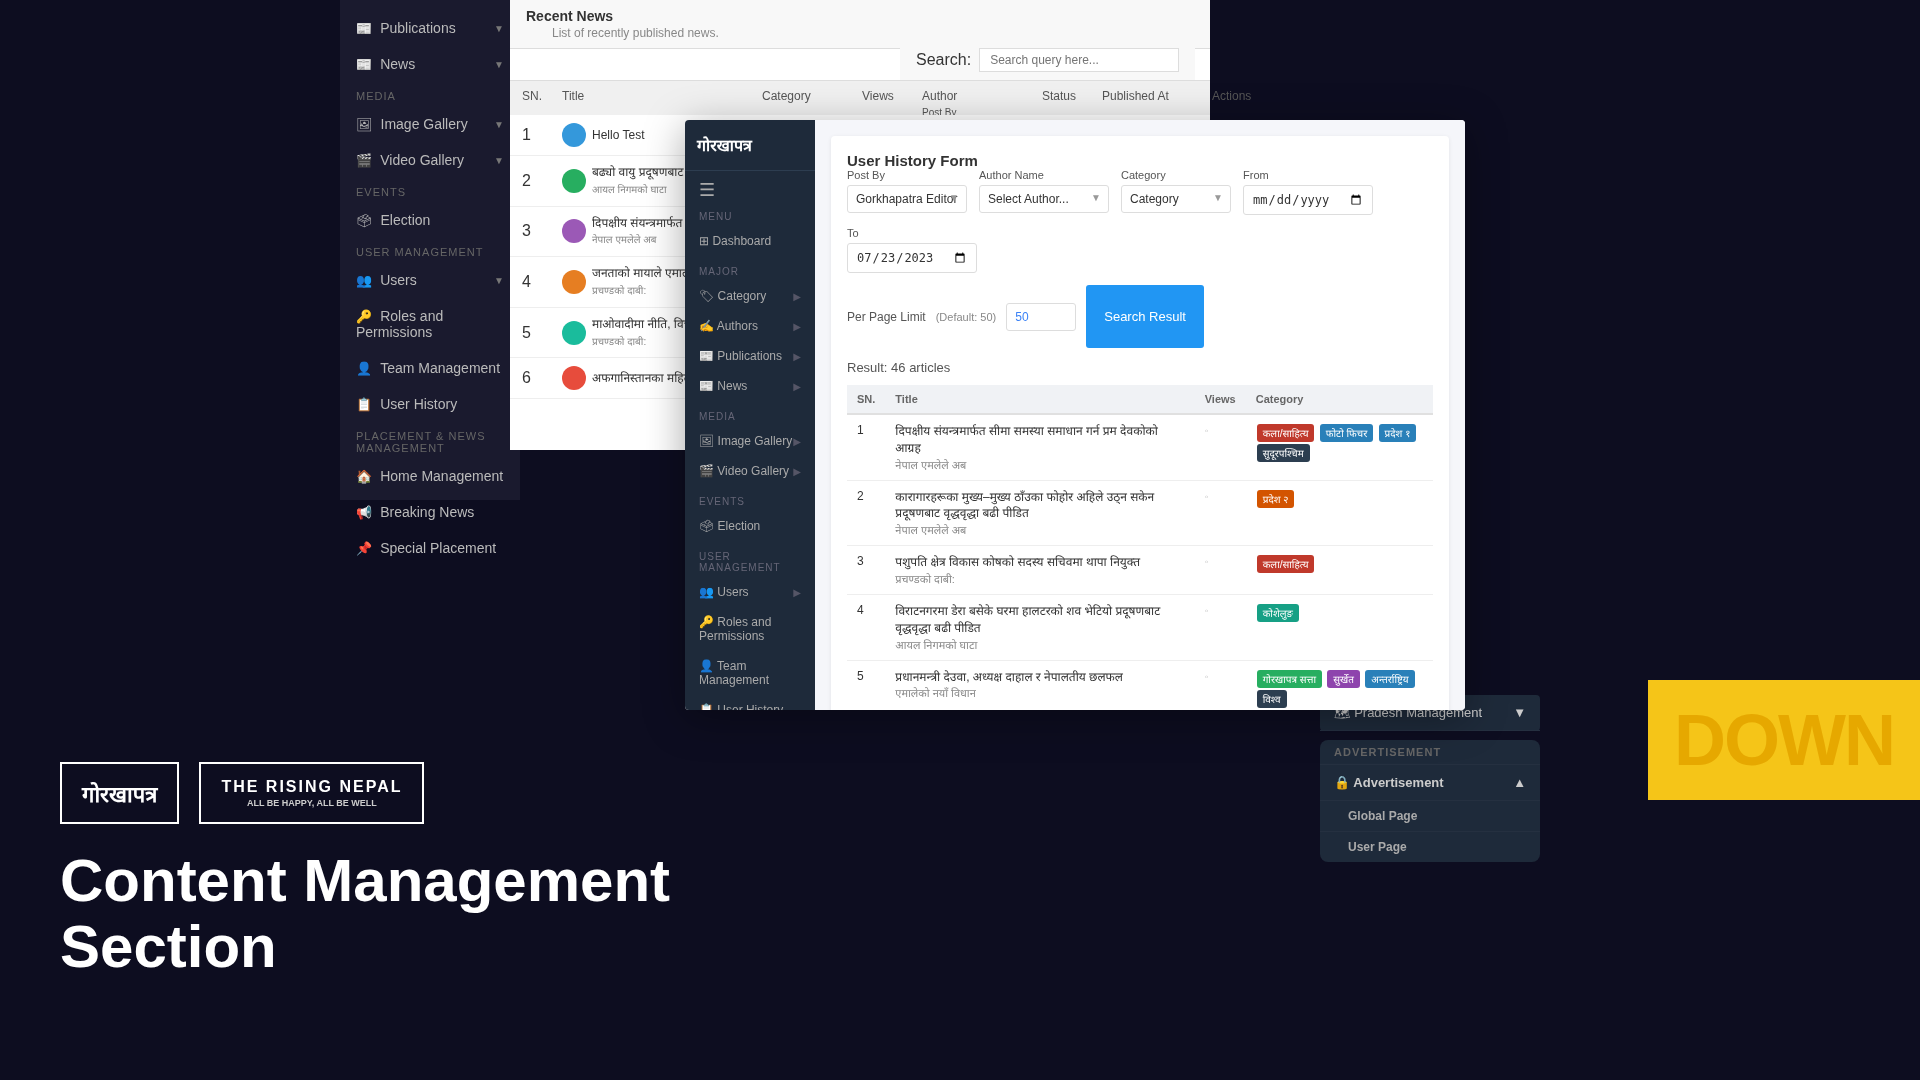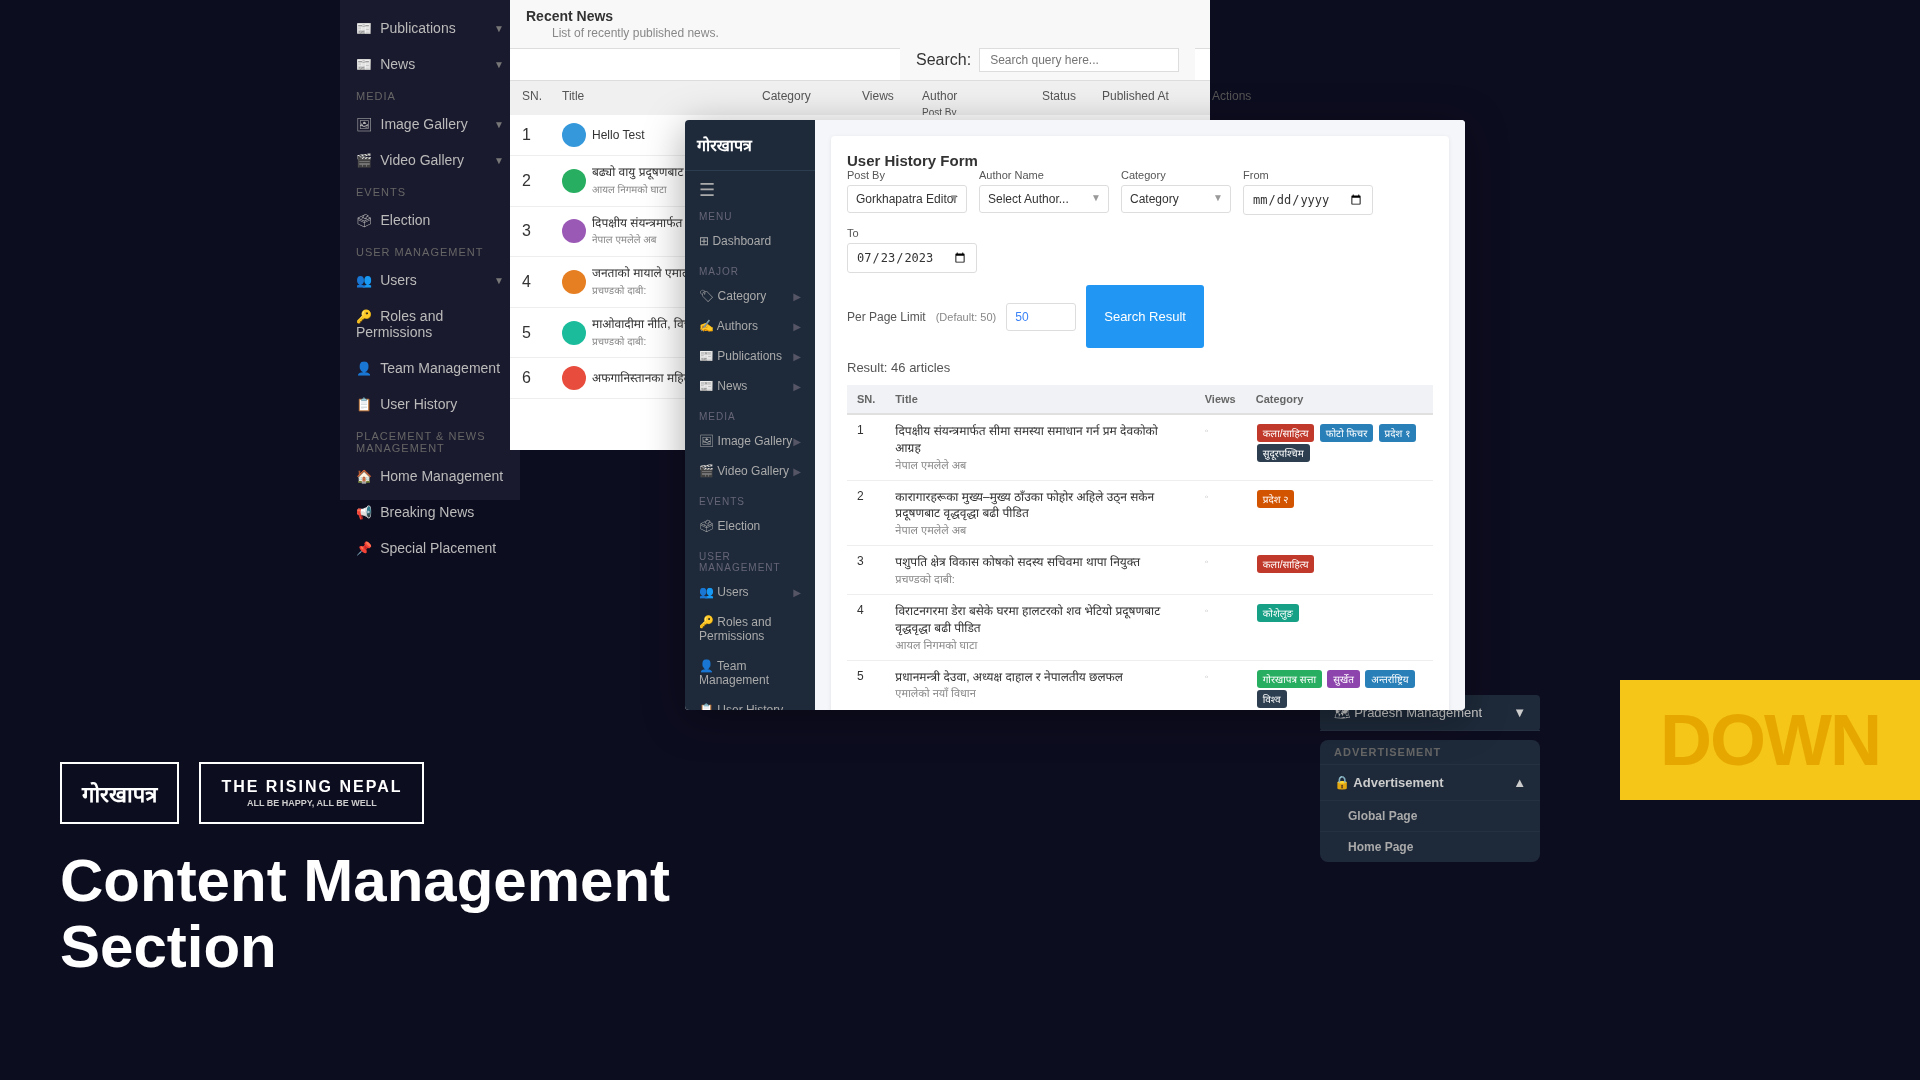--- a/index.html
+++ b/index.html
@@ -138,21 +138,21 @@
     }
     .logo-box-2 {
       border: 2px solid #fff; padding: 14px 20px; color: #fff;
       font-size: 14px; font-weight: bold; text-align: center;
     }
     .logo-box-2 .subtitle { font-size: 10px; color: #ccc; }
     .cms-title { font-size: 60px; font-weight: bold; color: #fff; line-height: 1.1; margin-top: 24px; }
 
     
     .down-banner {
-      position: absolute; top: 680px; right: 0; width: 300px; height: 120px;
+      position: absolute; top: 680px; right: 0; width: 272px; height: 120px;
       background: #f5c518; display: flex; align-items: center; justify-content: center;
       overflow: hidden;
     }
 
     
     .avatar-blue { background: #3498db; }
     .avatar-green { background: #27ae60; }
     .avatar-purple { background: #9b59b6; }
     .avatar-orange { background: #e67e22; }
     .avatar-red { background: #e74c3c; }
@@ -496,18 +496,18 @@
   </div>
 </div>
 
 <div style="position:absolute;top:740px;right:380px;width:220px;background:#1e2a3a;border-radius:8px;color:#ccc;font-weight:bold;">
   <div style="padding:6px 14px;font-size:11px;color:#666;text-transform:uppercase;letter-spacing:1px;">ADVERTISEMENT</div>
   <div style="padding:10px 14px;font-size:13px;border-top:1px solid #253040;display:flex;align-items:center;justify-content:space-between;">
     <span><span>🔒</span> <span>Advertisement</span></span>
     <span>▲</span>
   </div>
   <div style="padding:8px 14px 8px 28px;font-size:12px;color:#aaa;cursor:pointer;border-top:1px solid #253040;">Global Page</div>
-  <div style="padding:8px 14px 8px 28px;font-size:12px;color:#aaa;cursor:pointer;border-top:1px solid #253040;">Home Page</div>
+  <div style="padding:8px 14px 8px 28px;font-size:12px;color:#aaa;cursor:pointer;border-top:1px solid #253040;">User Page</div>
 </div>
 
 <div class="down-banner">
   <span style="font-size:72px;font-weight:900;color:#e6a800;letter-spacing:-2px;">DOWN</span>
 </div>
 
 </body></html>

